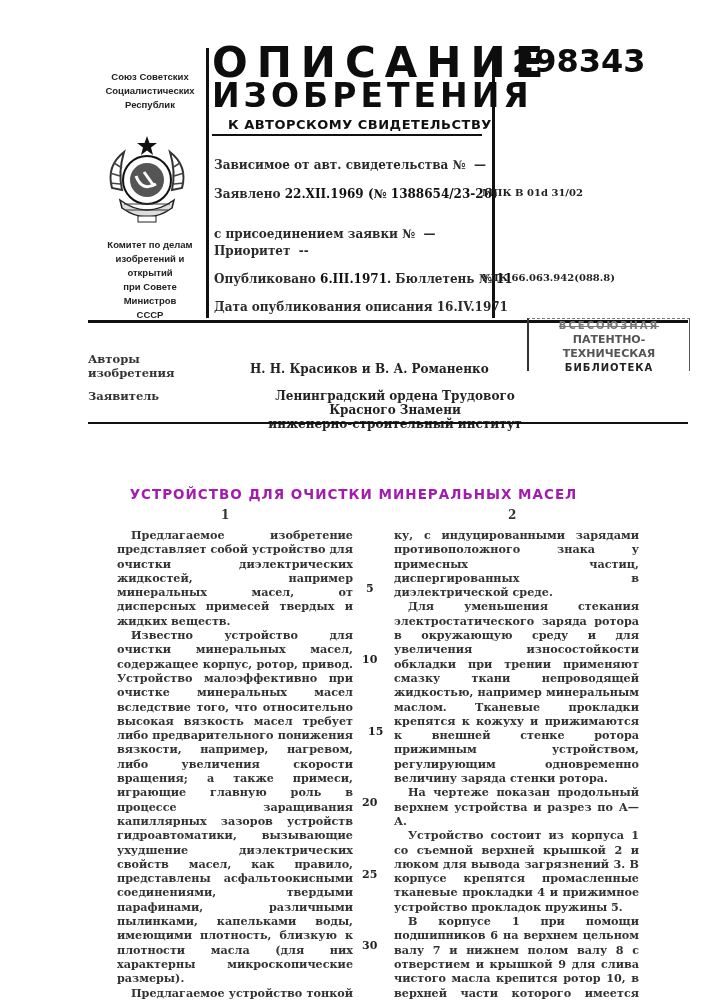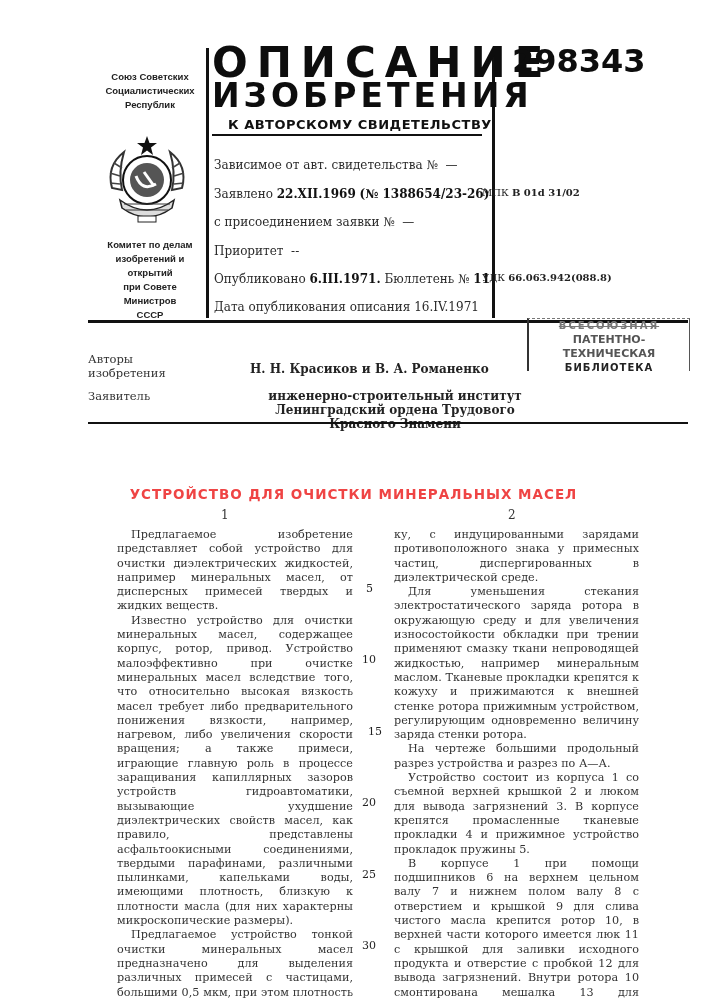--- a/index.html
+++ b/index.html
@@ -1,36 +1,36 @@
 <!DOCTYPE html>
 <html><head>
 <meta charset="utf-8">
 <style>
   html, body { margin:0; padding:0; background:#ffffff; }
   body { width:707px; height:1000px; position:relative; overflow:hidden; color:#1a1a1a; font-family:"DejaVu Serif", serif; }
-  .abs { position:absolute; }
+  .abs { position:absolute;font-weight:bold; }
   .left-org { left:96px; width:108px; text-align:center; font-family:"Liberation Sans", sans-serif; font-weight:bold; font-size:9.5px; line-height:14px; color:#222; }
   .emblem { left:92px; top:128px; width:110px; height:100px; }
   .vline { background:#111; }
   .title1 { left:212px; top:38px; font-family:"DejaVu Sans", sans-serif; font-weight:bold; font-size:42px; letter-spacing:9px; color:#0d0d0d; white-space:nowrap; }
   .title2 { left:212px; top:76px; font-family:"DejaVu Sans", sans-serif; font-weight:bold; font-size:33px; letter-spacing:4px; color:#0d0d0d; white-space:nowrap; }
   .title3 { left:228px; top:117px; font-family:"DejaVu Sans", sans-serif; font-weight:bold; font-size:13px; letter-spacing:0.5px; color:#111; white-space:nowrap; }
   .patno { left:512px; top:42px; font-family:"DejaVu Sans", sans-serif; font-weight:bold; font-size:32px; color:#0d0d0d; }
   .meta { left:214px; font-size:12px; color:#2a2a2a; white-space:nowrap; }
   .meta b { color:#111; }
   .cls { left:482px; font-size:10px; color:#222; white-space:nowrap; }
   .hline { height:2px; background:#111; }
   .label { left:88px; font-size:11.5px; color:#333; line-height:14px; }
   .authors { left:250px; top:362px; font-size:12px; font-weight:bold; color:#222; }
   .applicant { left:245px; top:389px; width:300px; text-align:center; font-size:12px; font-weight:bold; color:#222; line-height:14px; }
   .stamp { left:527px; top:318px; width:160px; height:52px; border-left:2px solid #333; border-right:1px solid #555; border-top:1px dashed #777; text-align:center; font-family:"DejaVu Sans", sans-serif; font-weight:bold; color:#444; font-size:10px; line-height:14px; }
   .stamp .s1 { color:#777; letter-spacing:2px; text-decoration:line-through; }
   .stamp .s2 { color:#555; font-size:11px; }
   .stamp .s3 { color:#222; letter-spacing:1px; }
-  .doc-title { left:0; width:707px; top:486px; text-align:center; font-family:"DejaVu Sans", sans-serif; font-weight:bold; font-size:13.5px; letter-spacing:1px; color:#ef4444; }
+  .doc-title { left:0; width:707px; top:486px; text-align:center; font-family:"DejaVu Sans", sans-serif; font-weight:bold; font-size:13.5px; letter-spacing:1px; color:#a21caf; }
   .colnum { top:508px; font-size:12px; color:#333; }
   .col { top:528px; width:236px; font-size:11.2px; line-height:14.3px; color:#333; text-align:justify; }
   .col p { margin:0; text-indent:14px; }
   .col .cont { text-indent:0; }
   .lnum { left:366px; font-size:11px; color:#222; }
 </style>
 </head>
 <body>
 
 <div class="abs left-org" style="top:70px;">
@@ -72,21 +72,21 @@
 <div class="abs patno">298343</div>
 
 <div class="abs meta" style="top:158px;">
   <span>Зависимое от авт. свидетельства №</span>&nbsp;&nbsp;<span>—</span>
 </div>
 <div class="abs meta" style="top:187px;">
   <span>Заявлено</span>
   <b>22.XII.1969</b>
   <b>(№ 1388654/23-26)</b>
 </div>
-<div class="abs meta" style="top:215px;">
+<div class="abs meta" style="top:227px;">
   <span>с присоединением заявки №</span>&nbsp;&nbsp;<span>—</span>
 </div>
 <div class="abs meta" style="top:244px;text-align:center;">
   <span>Приоритет</span>&nbsp;&nbsp;<span>--</span>
 </div>
 <div class="abs meta" style="top:272px;">
   <span>Опубликовано</span>
   <b>6.III.1971.</b>
   <span>Бюллетень №</span>
   <b>11</b>
@@ -114,22 +114,22 @@
 </div>
 
 <div class="abs label" style="top:352px;">
   <div>Авторы</div>
   <div>изобретения</div>
 </div>
 <div class="abs authors">Н. Н. Красиков и В. А. Романенко</div>
 
 <div class="abs label" style="top:389px;">Заявитель</div>
 <div class="abs applicant">
+  <div>Ленинградский ордена Трудового Красного Знамени</div>
   <div>инженерно-строительный институт</div>
-  <div>Ленинградский ордена Трудового Красного Знамени</div>
 </div>
 <div class="abs hline" style="left:88px; top:422px; width:600px; height:2px;"></div>
 
 <div class="abs doc-title">УСТРОЙСТВО ДЛЯ ОЧИСТКИ МИНЕРАЛЬНЫХ МАСЕЛ</div>
 
 <div class="abs colnum" style="left:221px;">1</div>
 <div class="abs colnum" style="left:508px;">2</div>
 
 <div class="abs col" style="left:117px;">
   <p>Предлагаемое изобретение представляет собой устройство для очистки диэлектрических жидкостей, например минеральных масел, от дисперсных примесей твердых и жидких веществ.</p>
@@ -140,17 +140,17 @@
 <div class="abs lnum" style="top:582px;">5</div>
 <div class="abs lnum" style="top:653px; left:362px;">10</div>
 <div class="abs lnum" style="top:725px; left:368px;">15</div>
 <div class="abs lnum" style="top:796px; left:362px;">20</div>
 <div class="abs lnum" style="top:868px; left:362px;">25</div>
 <div class="abs lnum" style="top:939px; left:362px;">30</div>
 
 <div class="abs col" style="left:394px; width:245px;">
   <p class="cont">ку, с индуцированными зарядами противоположного знака у примесных частиц, диспергированных в диэлектрической среде.</p>
   <p>Для уменьшения стекания электростатического заряда ротора в окружающую среду и для увеличения износостойкости обкладки при трении применяют смазку ткани непроводящей жидкостью, например минеральным маслом. Тканевые прокладки крепятся к кожуху и прижимаются к внешней стенке ротора прижимным устройством, регулирующим одновременно величину заряда стенки ротора.</p>
-  <p>На чертеже большими продольный разрез устройства и разрез по А—А.</p>
+  <p>На чертеже показан продольный верхнем устройства и разрез по А—А.</p>
   <p>Устройство состоит из корпуса 1 со съемной верхней крышкой 2 и люком для вывода загрязнений 3. В корпусе крепятся промасленные тканевые прокладки 4 и прижимное устройство прокладок пружины 5.</p>
   <p>В корпусе 1 при помощи подшипников 6 на верхнем цельном валу 7 и нижнем полом валу 8 с отверстием и крышкой 9 для слива чистого масла крепится ротор 10, в верхней части которого имеется люк 11 с крышкой для заливки исходного продукта и отверстие с пробкой 12 для вывода загрязнений. Внутри ротора 10 смонтирована мешалка 13 для возмущения масла в приосевой части.</p>
 
 </div>
 
 </body></html>

